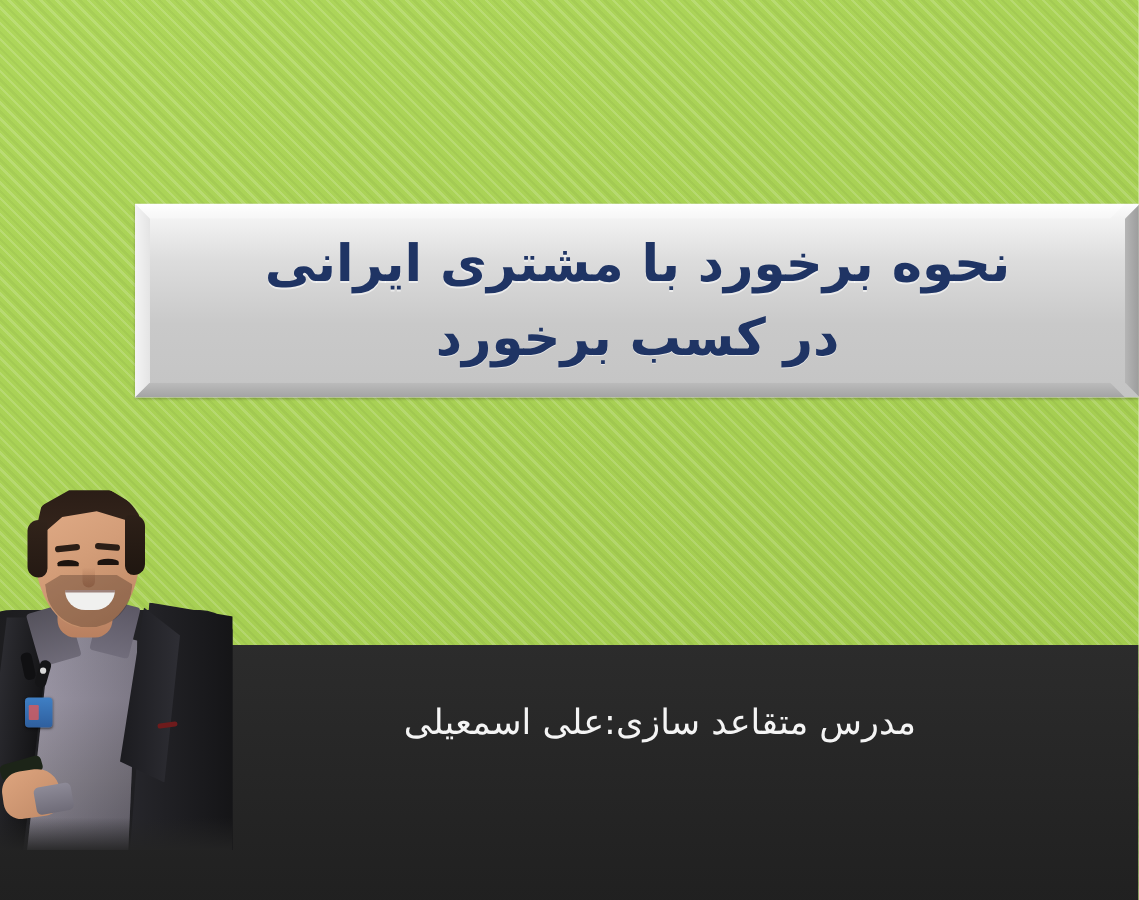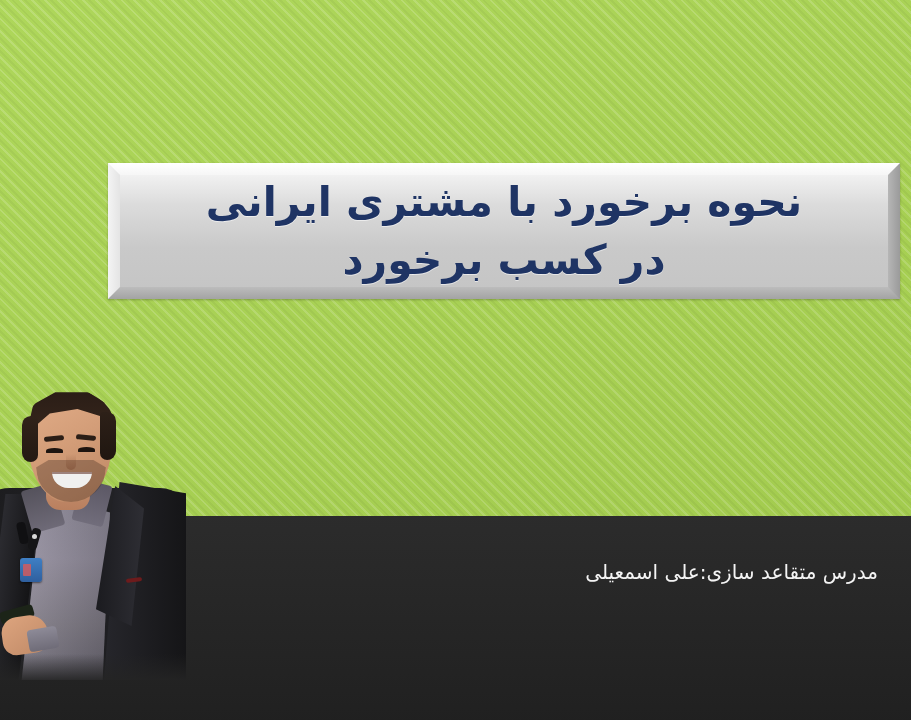--- a/index.html
+++ b/index.html
@@ -34,24 +34,25 @@
     );
   }
   .bg-tone{
     position:absolute;inset:0;
     background:linear-gradient(160deg, rgba(255,255,255,0.06), rgba(0,0,0,0.05));
   }
 
   
   #title-plate{
     position:absolute;
-    left:108px;top:163px;width:792px;height:136px;
+    left:108px;top:163px;width:792px;height:155px;
     background:linear-gradient(to bottom,#fdfdfd 0%,#f2f2f2 8%,#dcdcdc 30%,#c9c9c9 62%,#c4c4c4 100%);
     box-shadow:0 1px 2px rgba(0,0,0,0.25);
     overflow:hidden;
+    padding-left:12px;
   }
   
   .bevel{position:absolute;pointer-events:none;}
   .bevel-top{
     top:0;left:0;width:792px;height:12px;
     background:linear-gradient(to bottom,#ffffff,#f6f6f6);
     clip-path:polygon(0 0,100% 0,calc(100% - 12px) 100%,12px 100%);
   }
   .bevel-left{
     top:0;left:0;width:12px;height:155px;
@@ -93,24 +94,24 @@
     clip-path:polygon(178px 0, 911px 0, 911px 204px, 0 204px, 0 60px);
   }
   #footer-banner .sheen{
     position:absolute;inset:0;
     background:linear-gradient(to bottom,rgba(255,255,255,0.035),rgba(0,0,0,0.10));
   }
 
   #subtitle{
     position:absolute;
     left:178px;top:560px;width:700px;
-    text-align:right;
+    text-align:center;
     direction:rtl;
     color:#f4f4f4;
-    font-size:20px;
+    font-size:28px;
     font-weight:400;
     line-height:1.25;
     letter-spacing:0.5px;
     white-space:nowrap;
   }
 
   
   #presenter{
     position:absolute;left:0;top:382px;width:186px;height:298px;
     overflow:hidden;

